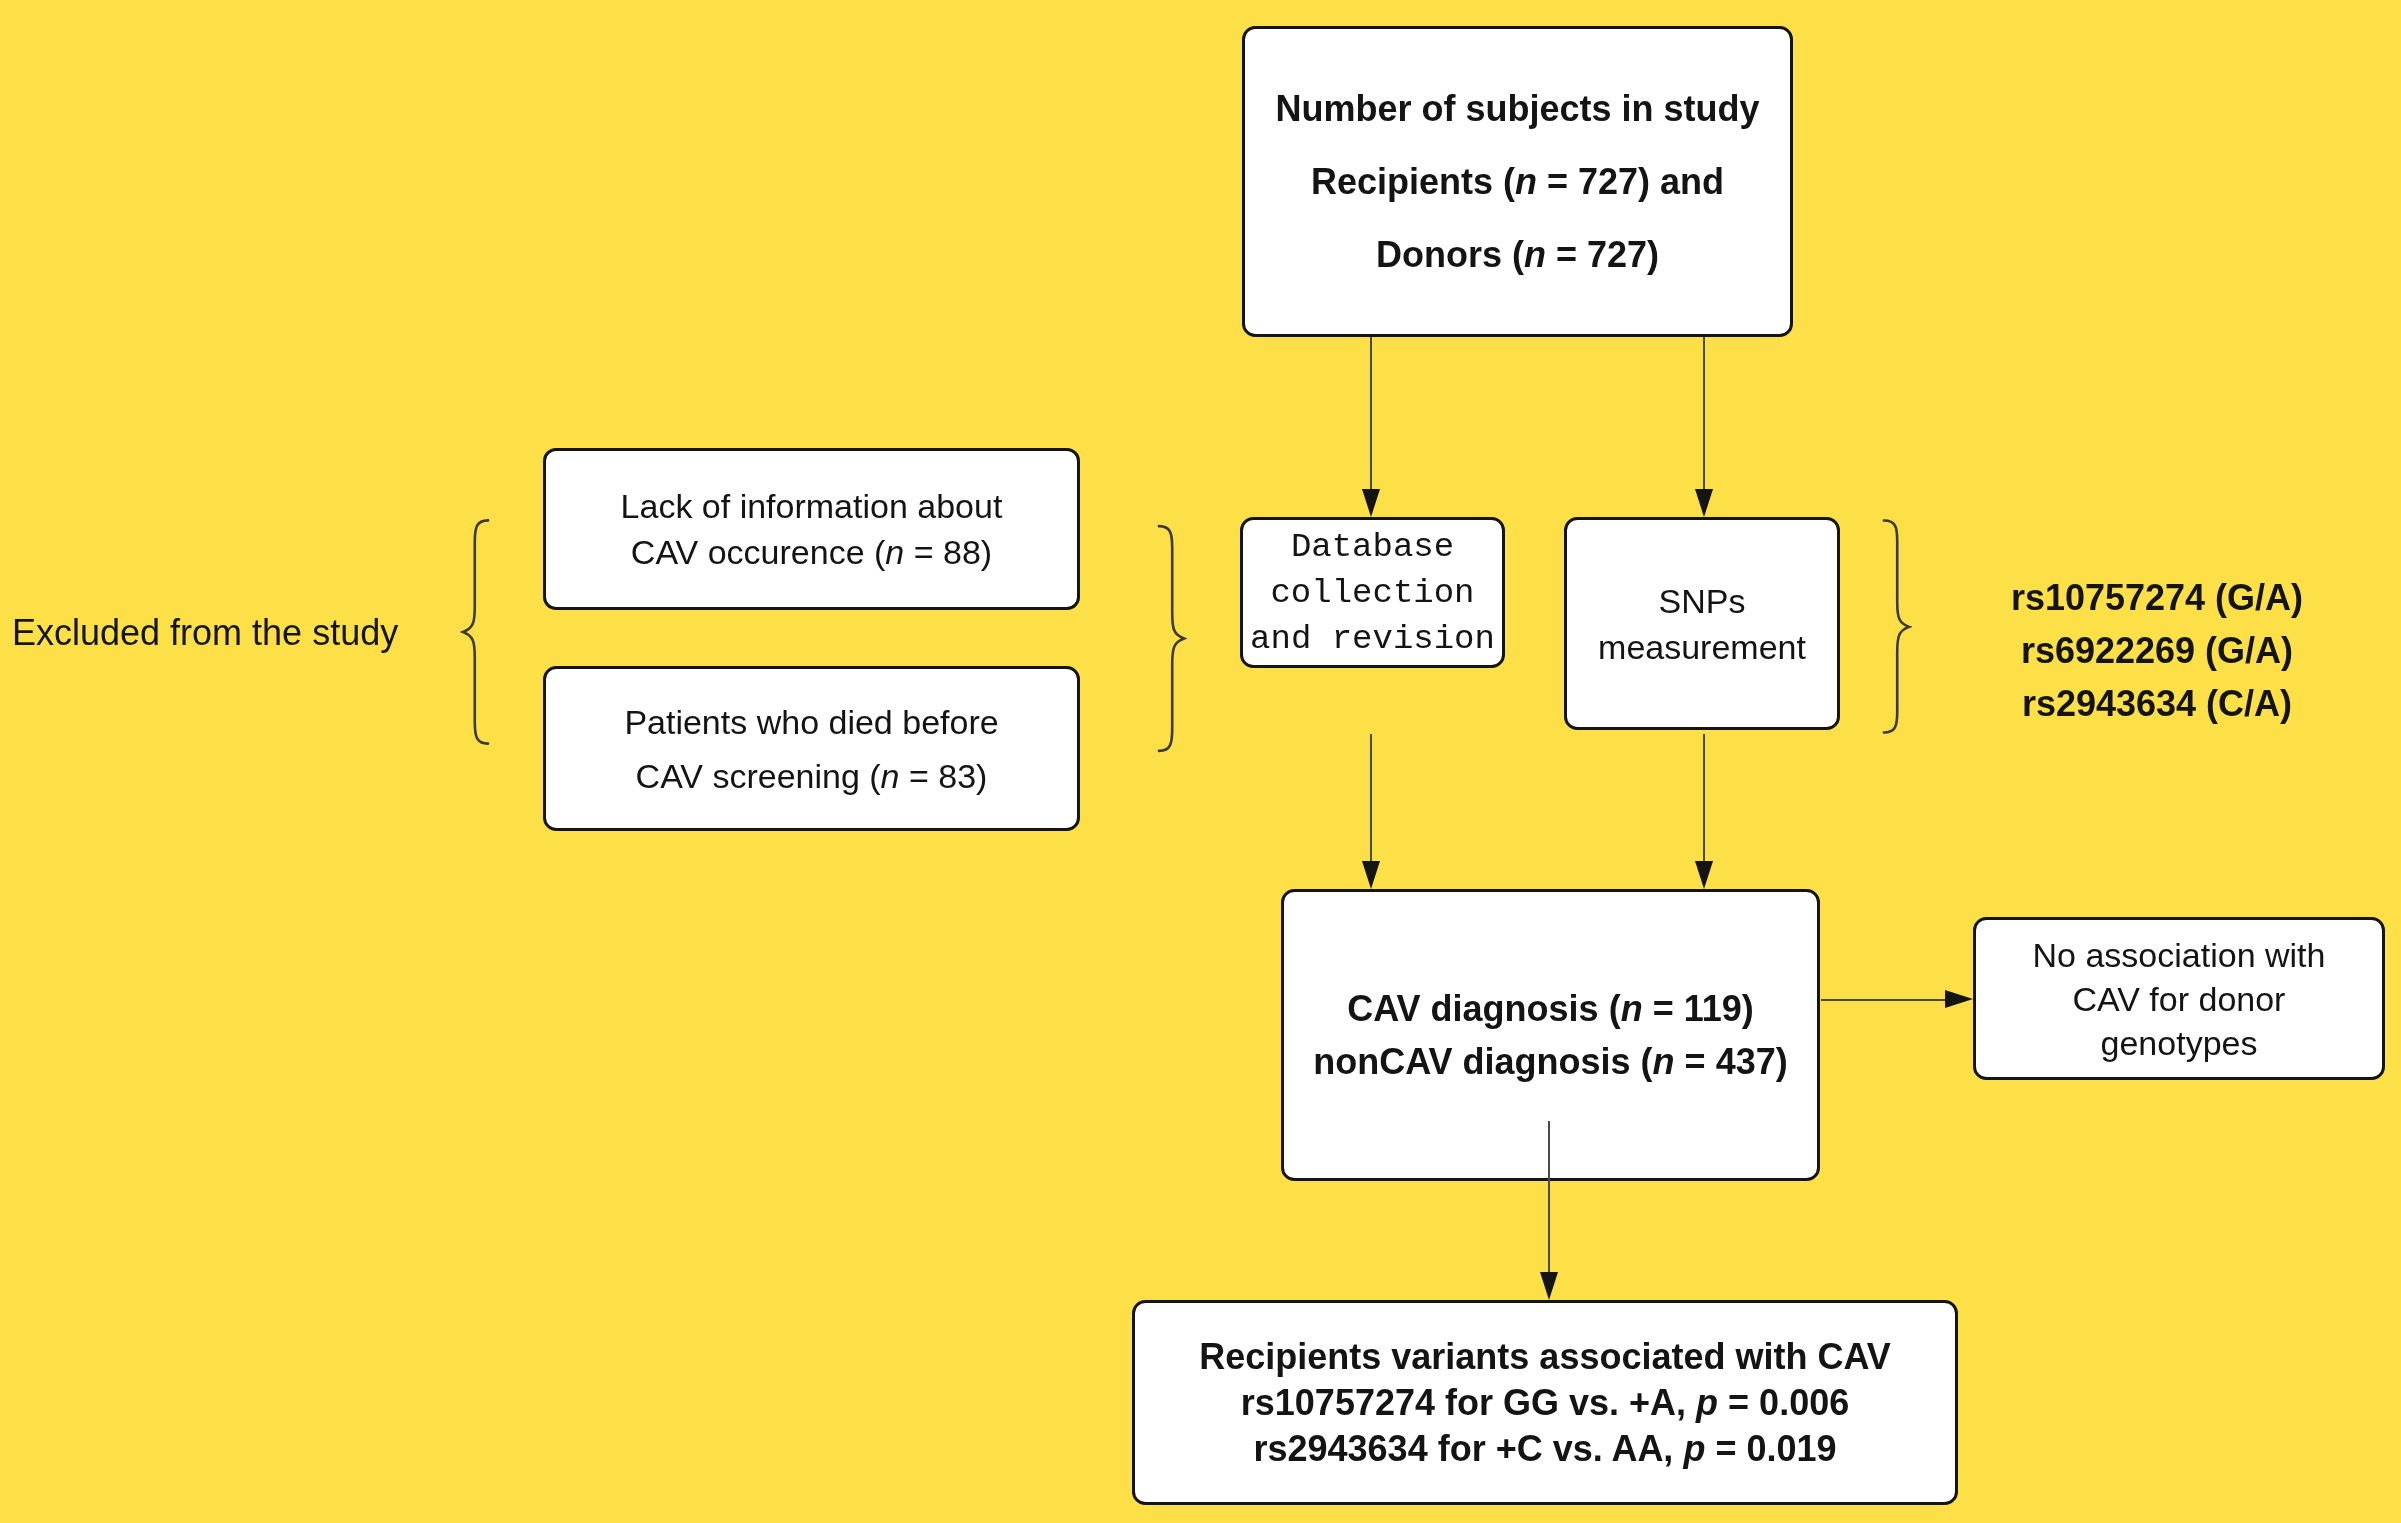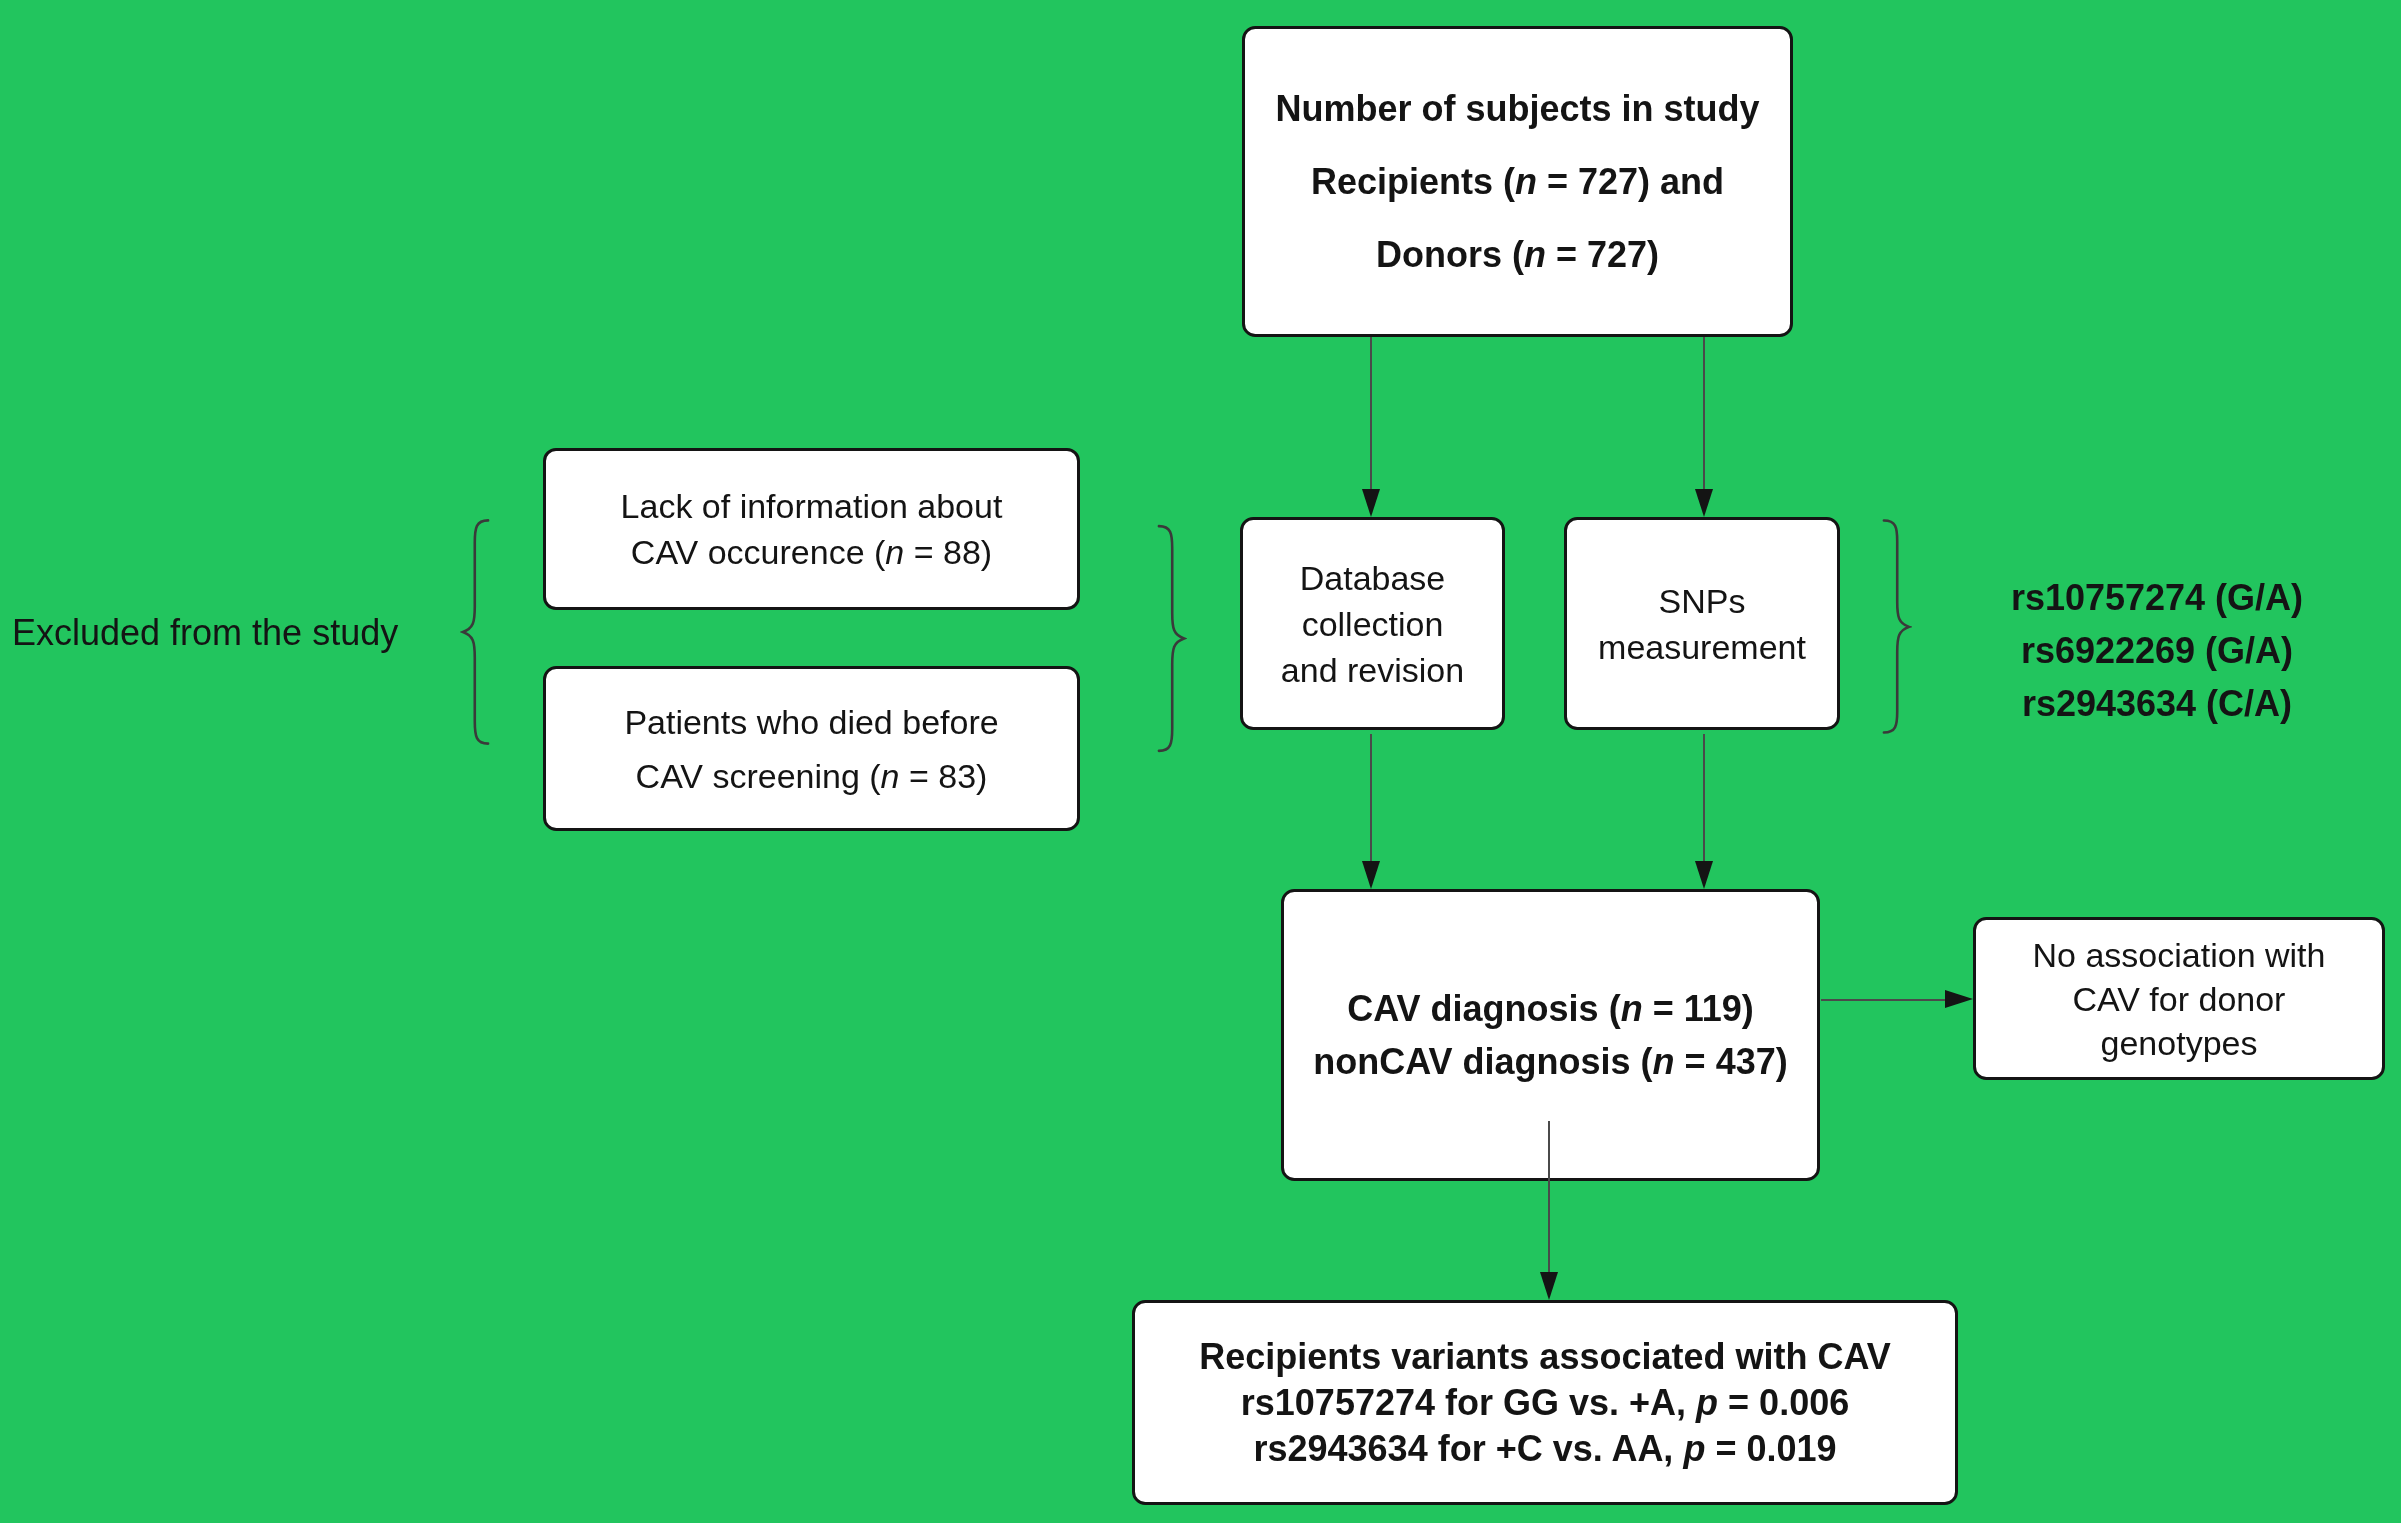--- a/index.html
+++ b/index.html
@@ -1,16 +1,16 @@
 <!DOCTYPE html>
 <html style="font-size:12px"><head>
 <meta charset="utf-8">
 <style>
   html,body{margin:0;padding:0;background:#ffffff;}
-  #canvas{position:relative;width:2401px;height:1523px;background:#22c55e;
+  #canvas{position:relative;width:2401px;height:1523px;background:#fde047;
           font-family:"Liberation Sans", sans-serif;color:#141414;overflow:hidden;}
   .box{position:absolute;box-sizing:border-box;border:3.7px solid #141414;border-radius:13.3px;
        background:#ffffff;display:flex;flex-direction:column;align-items:center;
        justify-content:center;text-align:center;color:#141414;}
   .bold{font-weight:700;}
   .it{font-style:italic;}
   .f48{font-size:36px;line-height:73px;}
   .f48t{font-size:36px;line-height:53px;}
   .f48r{font-size:36px;line-height:46px;}
   .f46{font-size:34px;line-height:46px;}
@@ -65,21 +65,21 @@
     <div><span>Patients who died before</span></div>
     <div><span>CAV screening (</span><span class="it">n</span><span> = 83)</span></div>
   </div>
 
   <div class="brace" style="left:1153px;top:523px;">
     <svg width="34" height="231" viewBox="0 0 46 312">
       <path d="M 8 4 C 24 4, 26 14, 26 34 L 26 121 C 26 143, 28 151, 42 156 C 28 161, 26 169, 26 191 L 26 278 C 26 298, 24 308, 8 308" fill="none" stroke="#3a3a3a" stroke-width="3.5" stroke-linecap="round"></path>
     </svg>
   </div>
 
-  <div class="box f46" style="left:1240px;top:517px;width:265px;height:213px;">
+  <div class="box f46" style="left:1240px;top:517px;width:265px;height:151px;font-family:Liberation Mono, monospace;">
     <div>Database</div>
     <div>collection</div>
     <div>and revision</div>
   </div>
 
   <div class="box f46" style="left:1564px;top:517px;width:276px;height:213px;">
     <div>SNPs</div>
     <div>measurement</div>
   </div>
 

